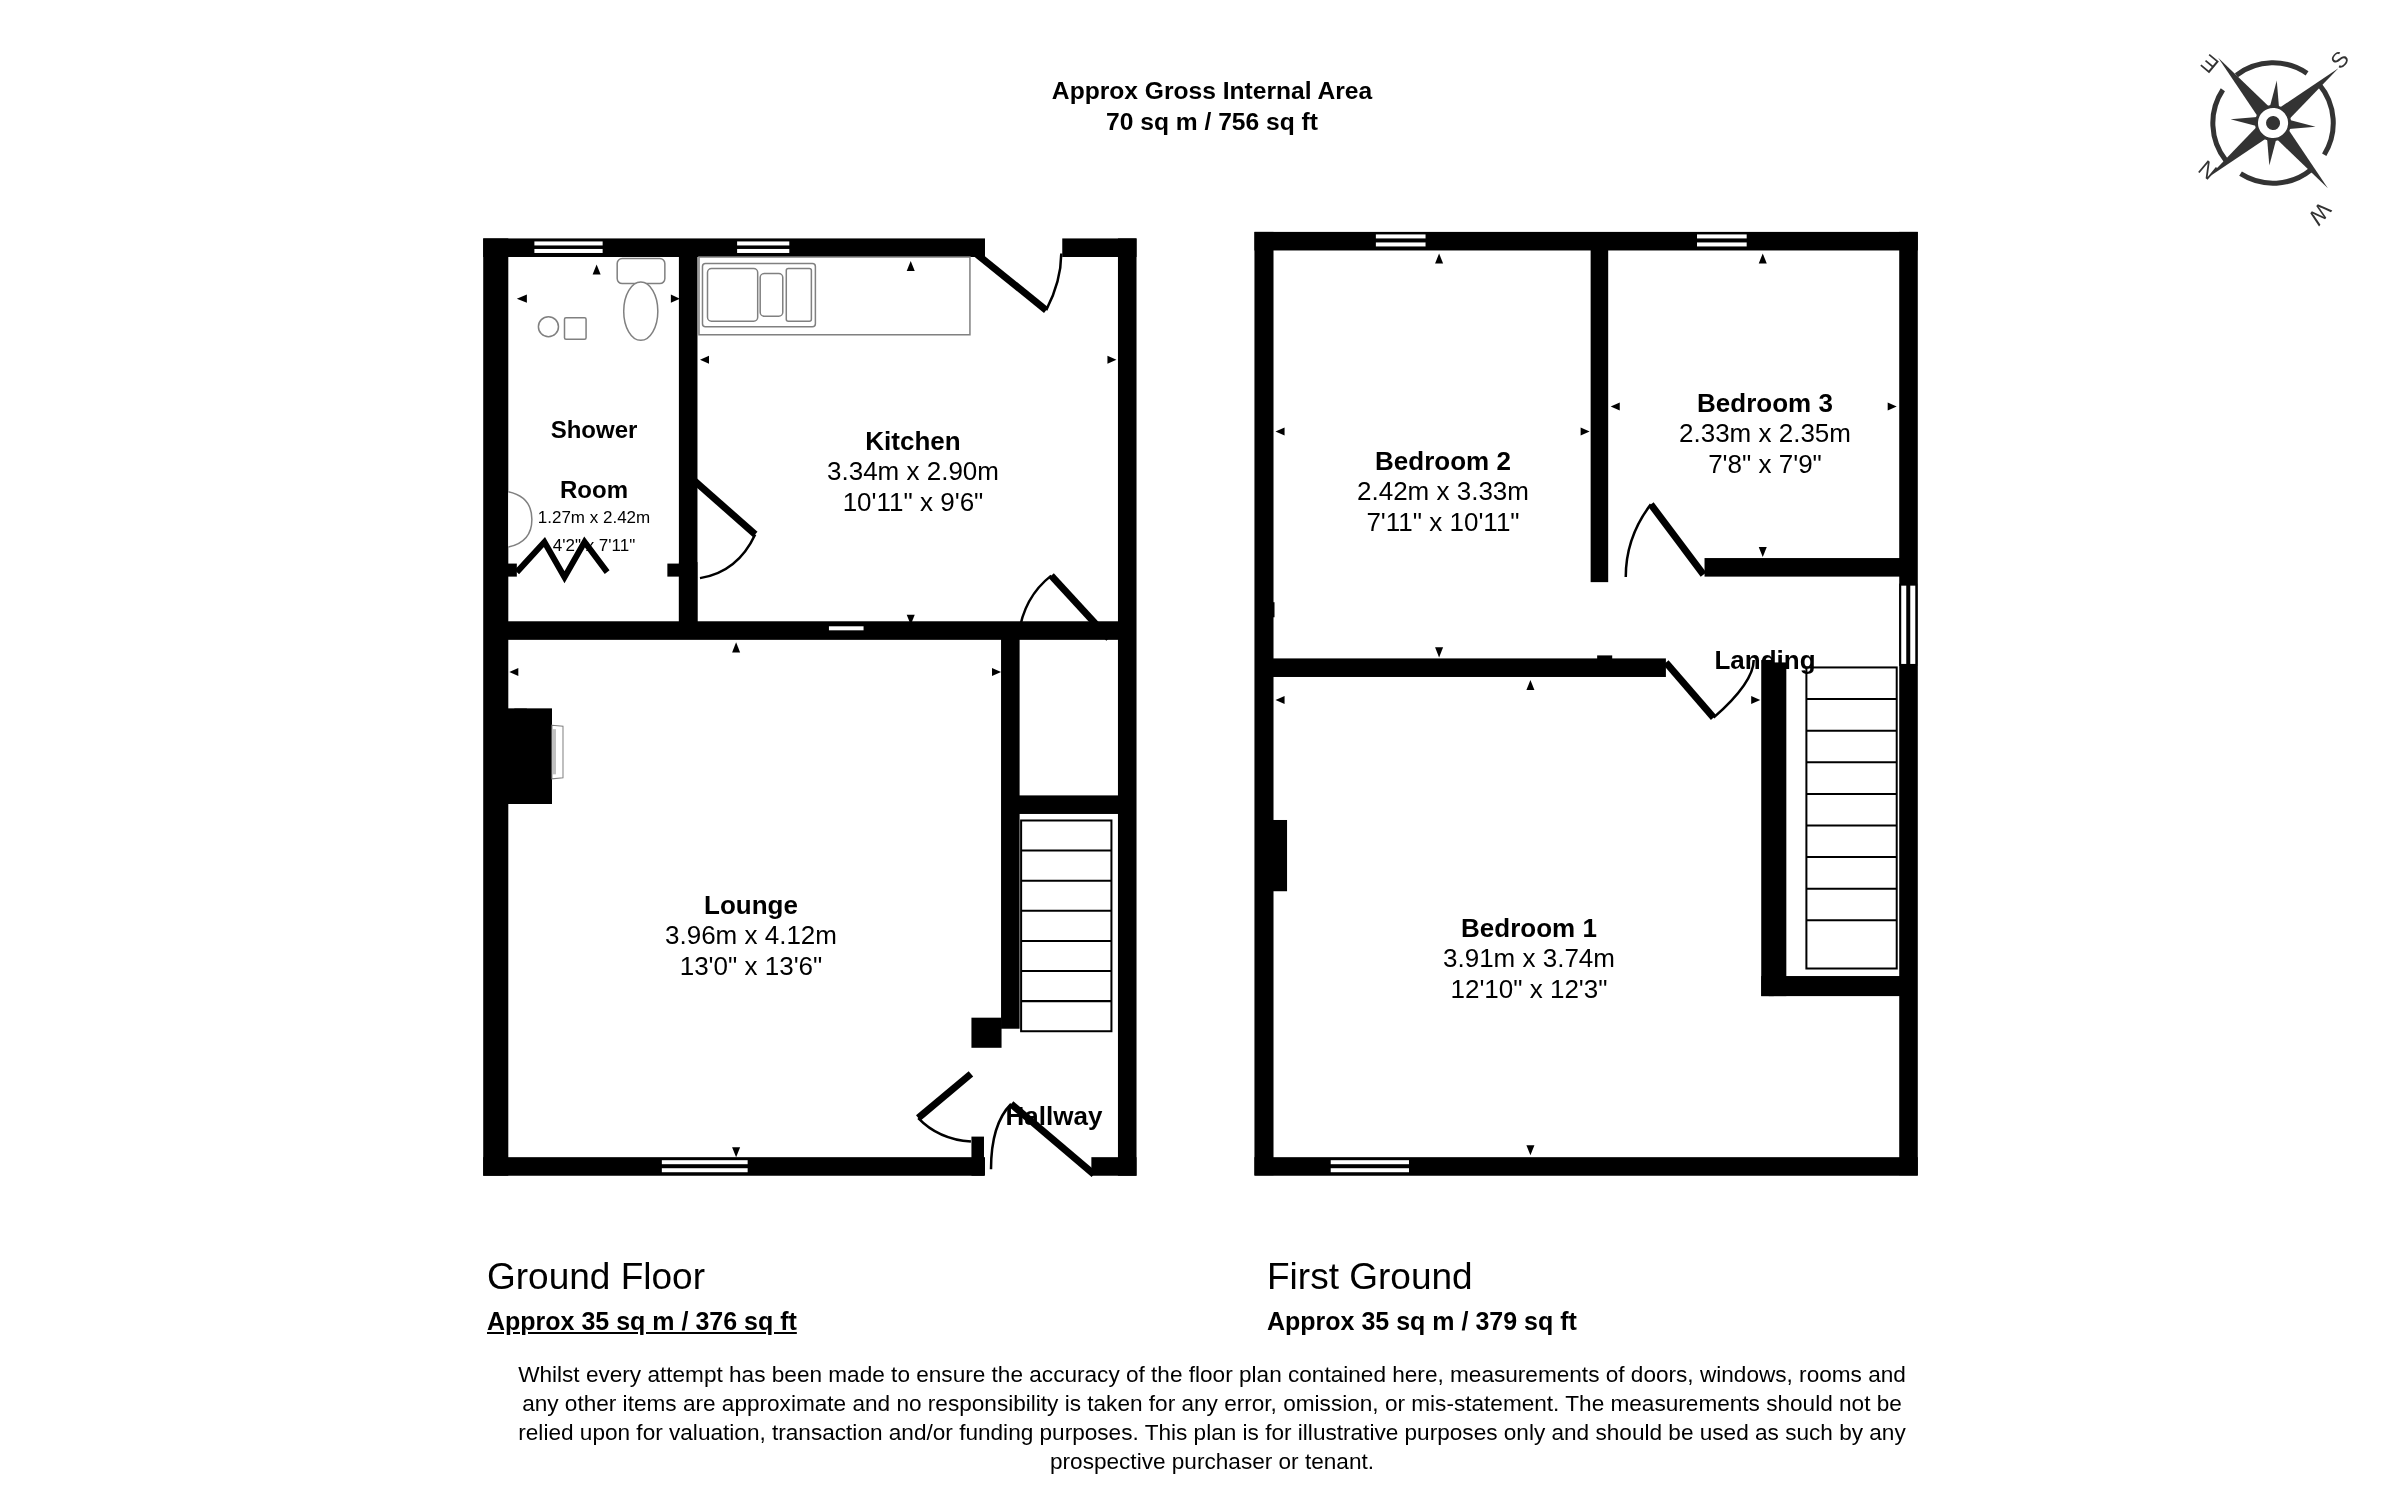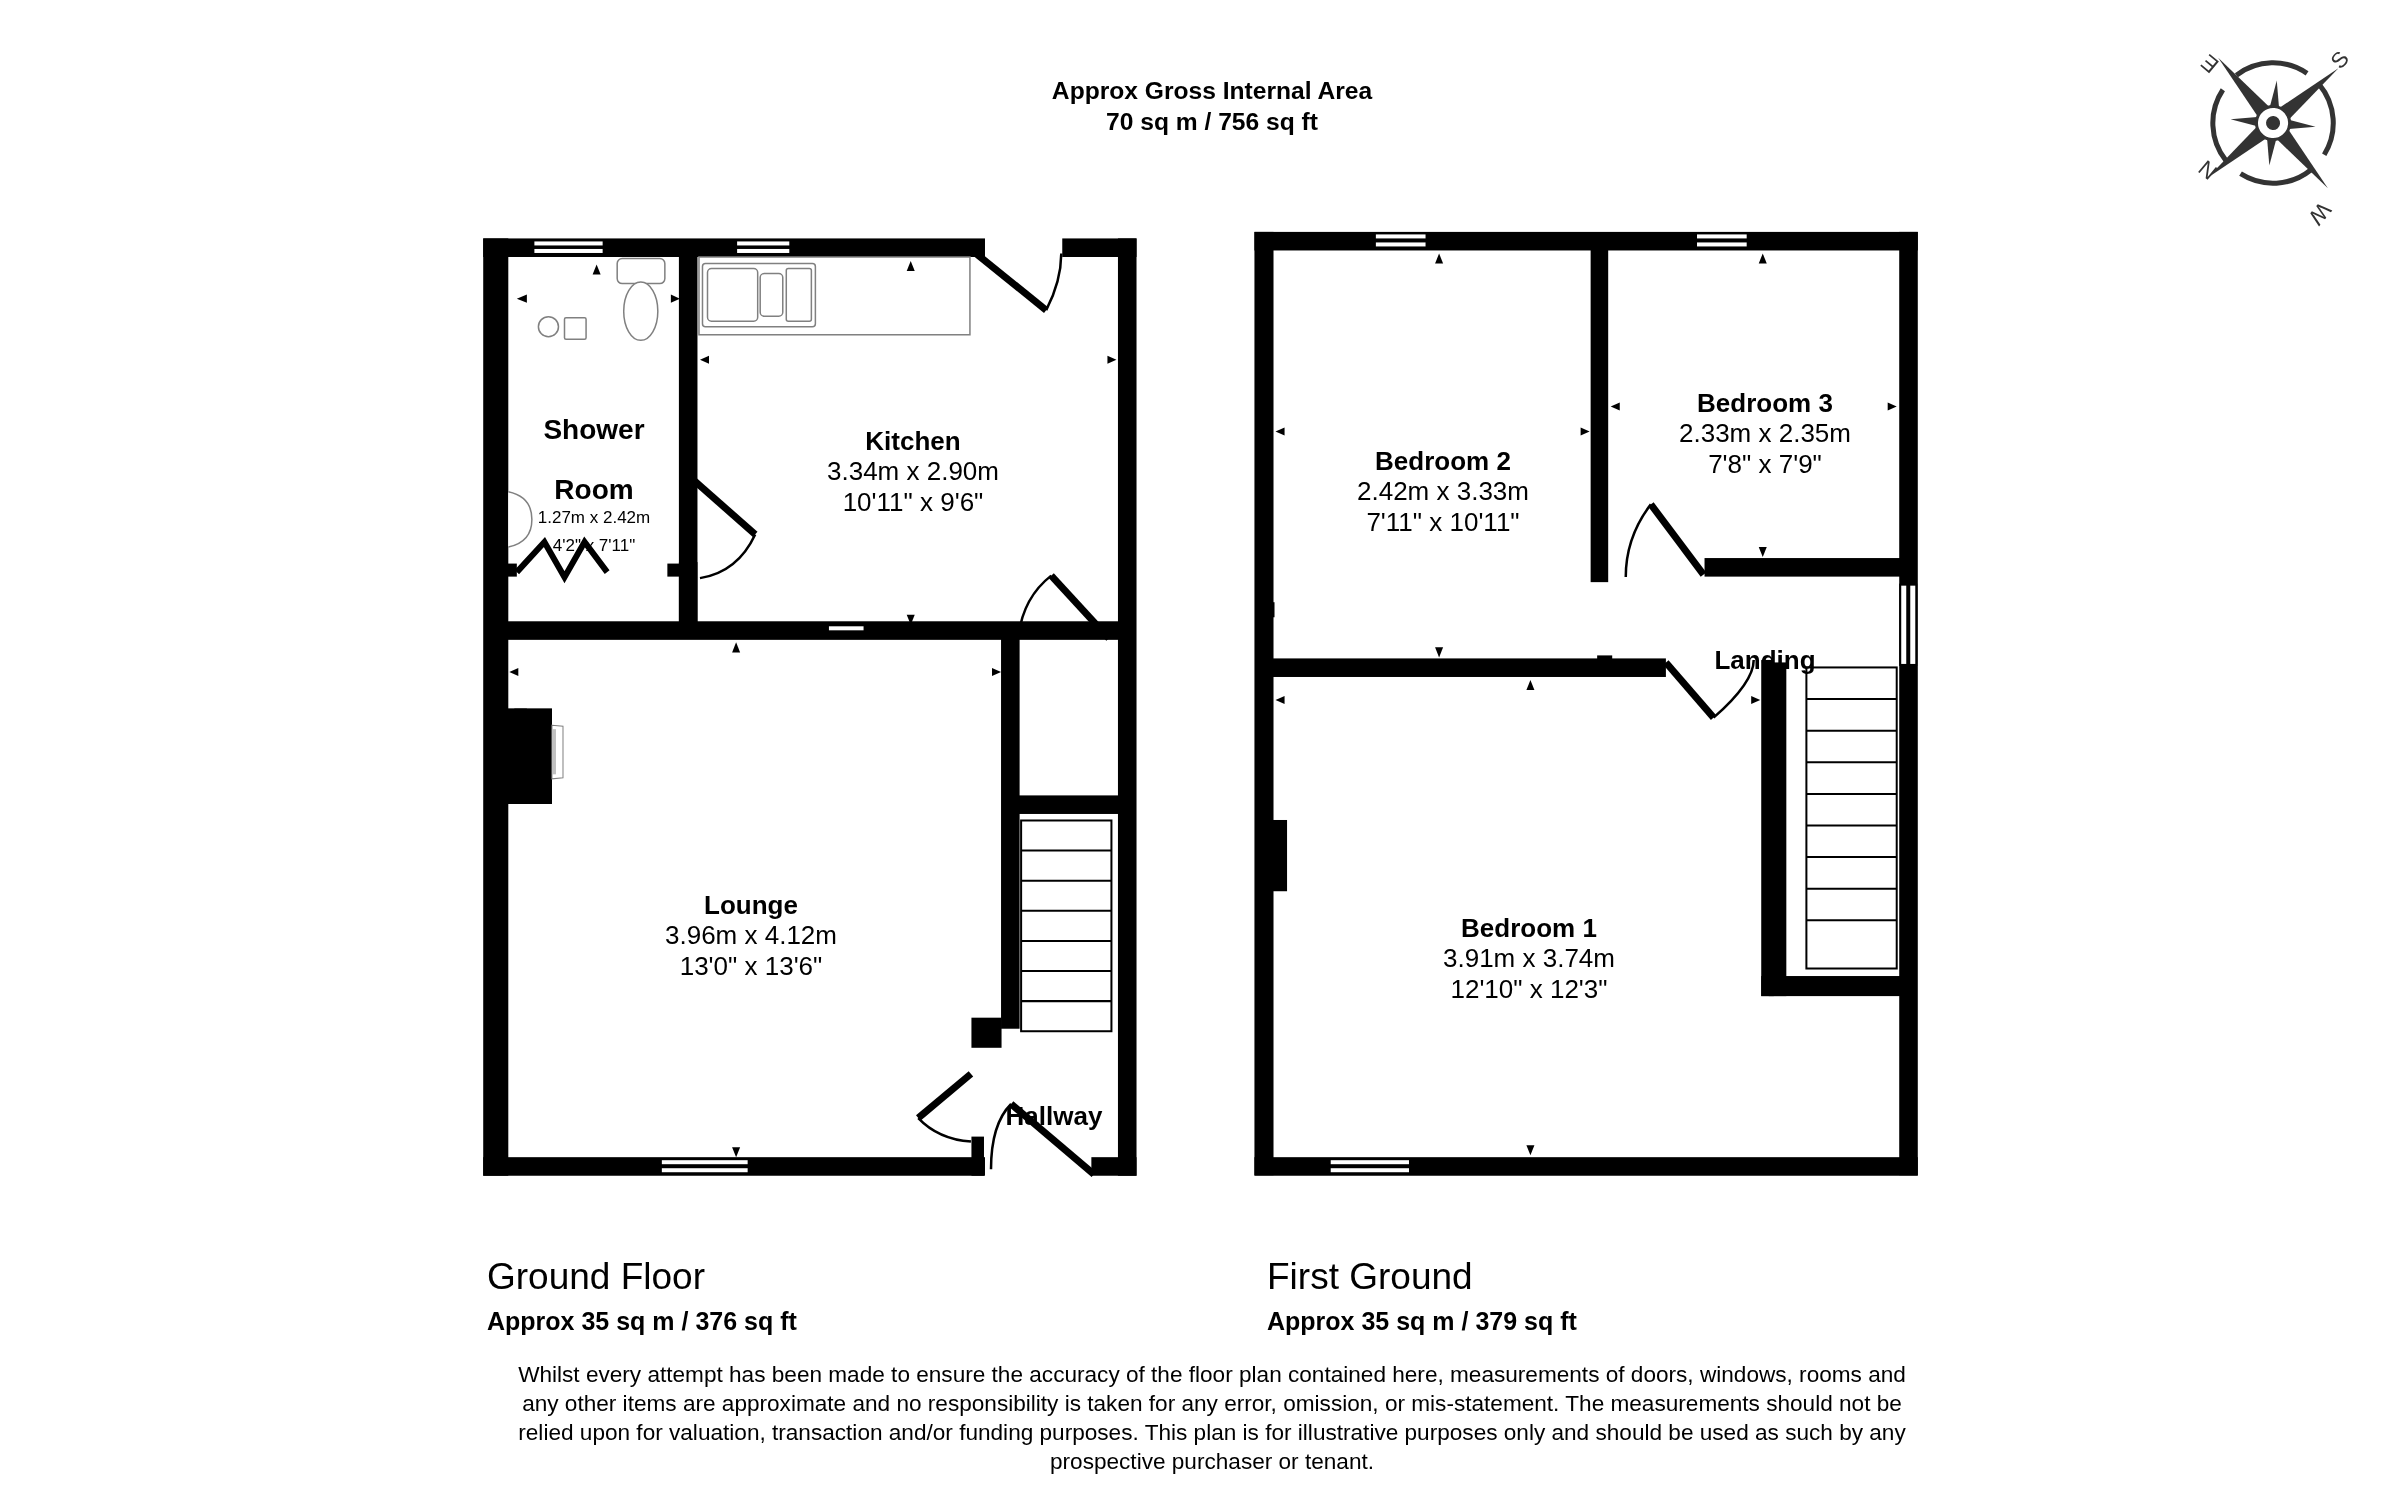--- a/index.html
+++ b/index.html
@@ -3,21 +3,21 @@
 <meta charset="utf-8">
 <style>
   html, body { margin: 0; padding: 0; background: #ffffff; }
   body { width: 2401px; height: 1508px; position: relative; overflow: hidden;
          font-family: "Liberation Sans", sans-serif; color: #000; }
   #plan { position: absolute; left: 0; top: 0; width: 2401px; height: 1508px; }
   .abs { position: absolute; }
   .center { text-align: center; transform: translateX(-50%); white-space: nowrap; }
   .hdr { font-weight: bold; font-size: 24.6px; line-height: 31px; }
   .room-name { font-weight: bold; font-size: 26px; line-height: 30px; margin-top: 32px; }
-  .room-name.sm { font-size: 28px; line-height: 28px; }
+  .room-name.sm { font-size: 24px; line-height: 28px; }
   .room-dim { font-size: 26px; line-height: 31px; }
   .room-dim.sm { font-size: 17px; line-height: 28px; }
   .floor-title { font-size: 37px; line-height: 40px; }
   .floor-area { font-weight: bold; font-size: 25px; line-height: 30px; }
   .disclaimer { font-size: 22.6px; line-height: 29px; text-align: center; width: 1506px; }
   .compass-letter { font-size: 44px; fill: #333333; font-family: "Liberation Sans", sans-serif; }
 </style>
 </head>
 <body>
 
@@ -259,21 +259,21 @@
 </div>
 
 <div class="abs center" style="left:1529px; top:881px;">
   <div class="room-name">Bedroom 1</div>
   <div class="room-dim">3.91m x 3.74m</div>
   <div class="room-dim">12'10" x 12'3"</div>
 </div>
 
 <div class="abs" style="left:487px; top:1257px;">
   <div class="floor-title">Ground Floor</div>
-  <div class="floor-area" style="margin-top:9px;">Approx 35 sq m / 376 sq ft</div>
+  <div class="floor-area" style="margin-top:9px;text-decoration:underline;">Approx 35 sq m / 376 sq ft</div>
 </div>
 
 <div class="abs" style="left:1267px; top:1257px;">
   <div class="floor-title">First Ground</div>
   <div class="floor-area" style="margin-top:9px;">Approx 35 sq m / 379 sq ft</div>
 </div>
 
 <div class="abs disclaimer" style="left:459px; top:1360px;">
   <div>Whilst every attempt has been made to ensure the accuracy of the floor plan contained here, measurements of doors, windows, rooms and</div>
   <div>any other items are approximate and no responsibility is taken for any error, omission, or mis-statement. The measurements should not be</div>

